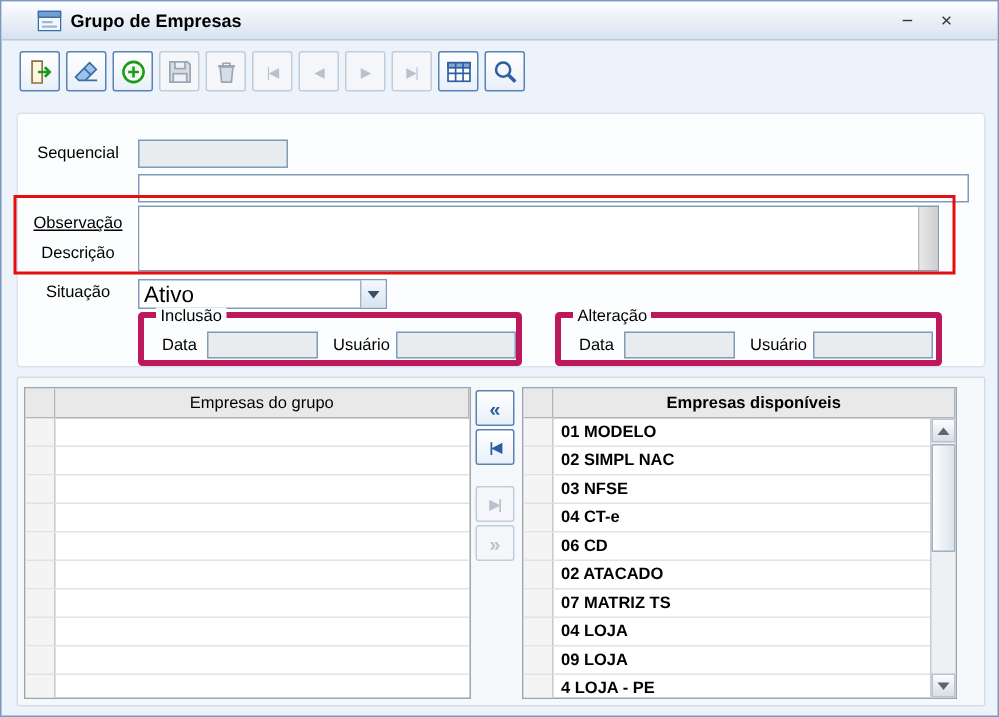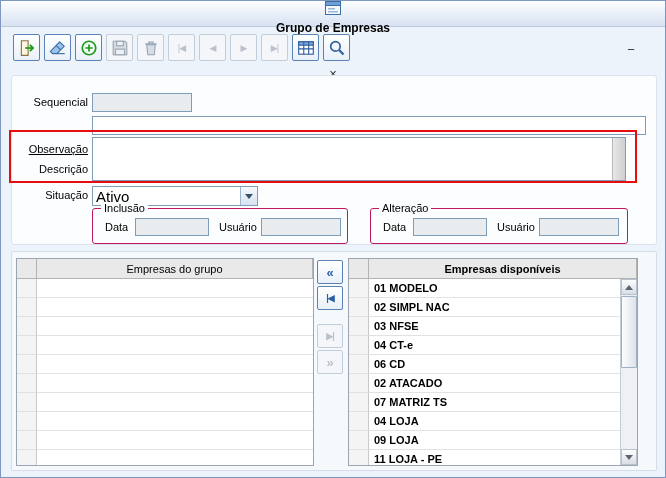--- a/index.html
+++ b/index.html
@@ -7,21 +7,21 @@
   .window {
     position:relative; width:666px; height:478px;
     background:#edf3fa; border:1px solid #7d97c0;
     overflow:hidden;
   }
   
   .titlebar {
     position:absolute; left:0; top:0; width:100%; height:26px;
     background:linear-gradient(#fdfeff,#d7e2f1);
     border-bottom:1px solid #b9c9de;
-    display:flex; align-items:center; padding:0 24px; gap:6px;flex-direction:column;
+    display:flex; align-items:center; padding:0 24px; gap:6px;
   }
   .tb-title { font-size:12px; font-weight:bold; color:#000; }
   .tb-ctrl {
     width:20px; height:18px; text-align:center; line-height:18px;
     font-size:13px; color:#333; cursor:default;
   }
   .tb-ctrl.min { margin-left:auto; }
   
   .toolbar { position:absolute; left:12px; top:33px; display:flex; gap:4px; }
   .tbtn {
@@ -32,21 +32,21 @@
   .tbtn.disabled {
     background:#f4f6f9; border-color:#c3cdd9; cursor:default;
   }
   .navglyph { font-size:9px; color:#2a5fa5; letter-spacing:-1px; }
   .tbtn.disabled .navglyph { color:#b9c2cc; }
   
   .form-panel {
     position:absolute; left:10px; top:74px; width:646px; height:170px;
     background:#fbfdfe; border:1px solid #dbe3ef; border-radius:3px;
   }
-  .flabel { position:absolute; left:4px; width:72px; text-align:right; font-size:11px; color:#000; }
+  .flabel { position:absolute; left:4px; width:72px; text-align:center; font-size:11px; color:#000; }
   .tfield {
     position:absolute; background:#fff; border:1px solid #7f9db9;
     font:11px "Liberation Sans", sans-serif; padding:1px 3px; outline:none;
   }
   .tfield.gray { background:#e9ecef; }
   .ta-wrap { position:absolute; left:80px; top:61px; width:534px; height:44px;
     border:1px solid #7f9db9; background:#fff; }
   .ta-wrap textarea {
     position:absolute; left:0; top:0; width:519px; height:42px; border:none; resize:none;
     font:11px "Liberation Sans", sans-serif; padding:2px 3px; outline:none; background:#fff;
@@ -58,21 +58,21 @@
     border:1px solid #7f9db9; background:#fff; display:flex; align-items:center; cursor:pointer;
   }
   .sel-text { flex:1; font-size:15px; padding-left:3px; }
   .sel-btn {
     width:17px; height:100%; background:linear-gradient(#f6f9fd,#d7e2f1);
     border-left:1px solid #9db4cc; display:flex; align-items:center; justify-content:center;
   }
   .tri-down { width:0; height:0; border-left:4px solid transparent; border-right:4px solid transparent; border-top:5px solid #39506b; }
   .groupbox {
     position:absolute; top:132px; height:36px;
-    border:1px solid #be185d; border-radius:3px;
+    border:4px solid #be185d; border-radius:3px;
   }
   .gb-legend {
     position:absolute; top:-7px; left:8px; background:#fbfdfe; padding:0 3px;
     font-size:11px; color:#000;
   }
   .gb-label { position:absolute; top:12px; font-size:11px; }
   
   .redbox {
     position:absolute; left:8px; top:129px; width:628px; height:53px;
     border:2px solid #e60f0f; pointer-events:none; z-index:9;
@@ -361,21 +361,21 @@
         <div class="grow">
             <div class="icell"></div>
             <div class="dcell">04 LOJA</div>
           </div>
         <div class="grow">
             <div class="icell"></div>
             <div class="dcell">09 LOJA</div>
           </div>
         <div class="grow">
             <div class="icell"></div>
-            <div class="dcell">11 LOJA - PE</div>
+            <div class="dcell">4 LOJA - PE</div>
           </div>
       </div>
       <div class="vscroll">
         <div class="varrow up">
             <span class="tri-up-s"></span>
           </div>
         <div class="vthumb"></div>
         <div class="varrow down">
             <span class="tri-down-s"></span>
           </div>

